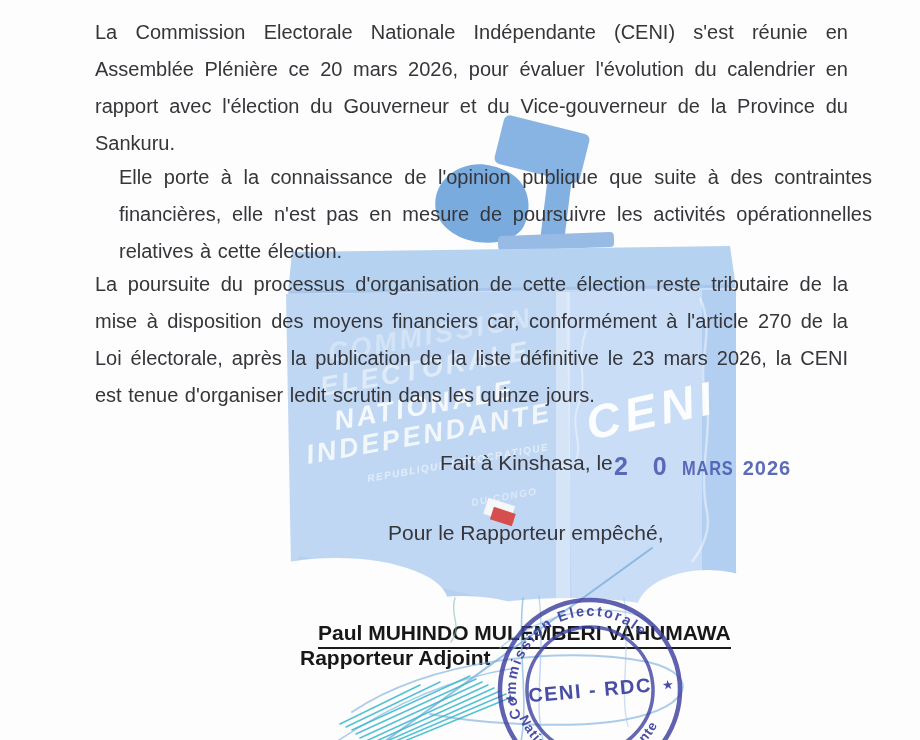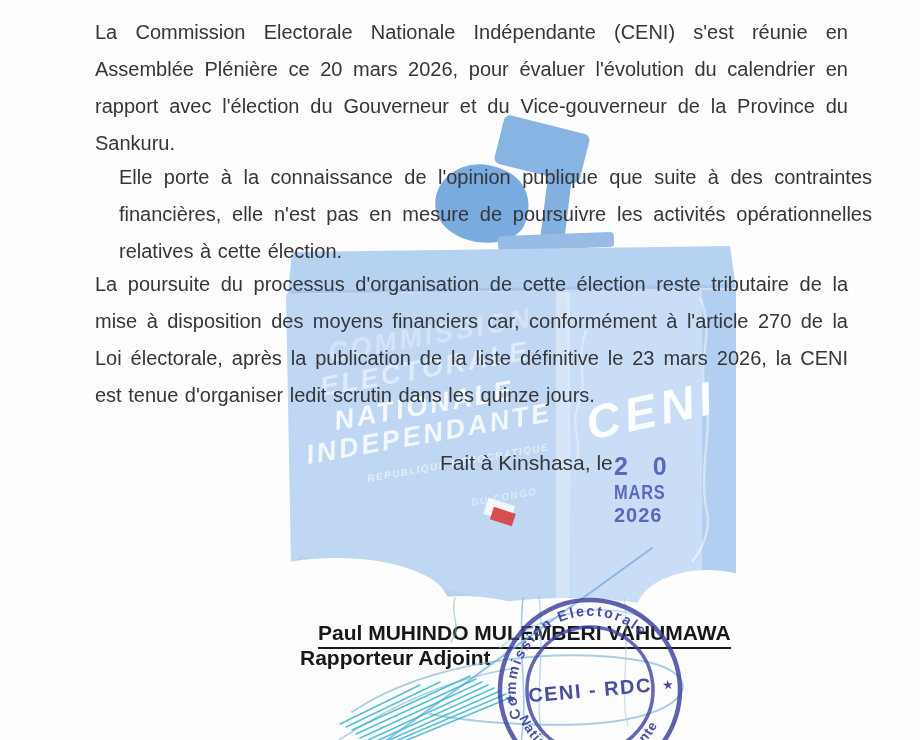--- a/index.html
+++ b/index.html
@@ -18,21 +18,21 @@
         font-size:20px;line-height:37px;}
   .line{white-space:nowrap;text-align:justify;text-align-last:justify;word-spacing:1px;}
   .line--plain{text-align-last:left;}
 
   #para1{top:14px;}
   #para2{top:159px;margin-left:24px;}
   #para3{top:266px;}
 
   .dateline{position:absolute;top:451px;left:440px;color:#35353a;font-size:21px;white-space:nowrap;}
   .date-stamp{position:absolute;top:452px;left:614px;display:flex;align-items:baseline;
-              color:#4d5bb0;font-weight:bold;white-space:nowrap;opacity:.9;filter:blur(.3px);flex-direction:column;}
+              color:#4d5bb0;font-weight:bold;white-space:nowrap;opacity:.9;filter:blur(.3px);}
   .date-stamp .day{font-size:25px;letter-spacing:9px;margin-right:6px;}
   .date-stamp .month{font-size:20px;letter-spacing:1px;transform:scaleX(.82);transform-origin:left;}
   .date-stamp .year{font-size:20px;letter-spacing:1px;margin-left:-2px;}
 
   .for-line{position:absolute;top:521px;left:388px;color:#35353a;font-size:21px;white-space:nowrap;}
 
   .name-block{position:absolute;top:612px;left:318px;width:412px;text-align:center;margin-top:9px;}
   .name-block .name{display:inline-block;color:#171717;font-size:21px;font-weight:bold;
         white-space:nowrap;border-bottom:2.5px solid #1c1c1c;padding-bottom:2px;}
   .title-line{position:absolute;top:646px;left:300px;width:400px;text-align:left;
@@ -110,20 +110,21 @@
   </div>
 
   <div class="dateline">Fait à Kinshasa, le</div>
 
   <div class="date-stamp">
     <span class="day">2 0</span>
     <span class="month">MARS</span>
     <span class="year">2026</span>
   </div>
 
+  <div class="for-line">Pour le Rapporteur empêché,</div>
 
   <div class="name-block">
     <span class="name">Paul MUHINDO MULEMBERI VAHUMAWA</span>
   </div>
   <div class="title-line">Rapporteur Adjoint</div>
 </div>
 
 <svg id="ink-svg" class="layer" viewBox="0 0 920 740">
 
   <g fill="none" stroke-linecap="round">

